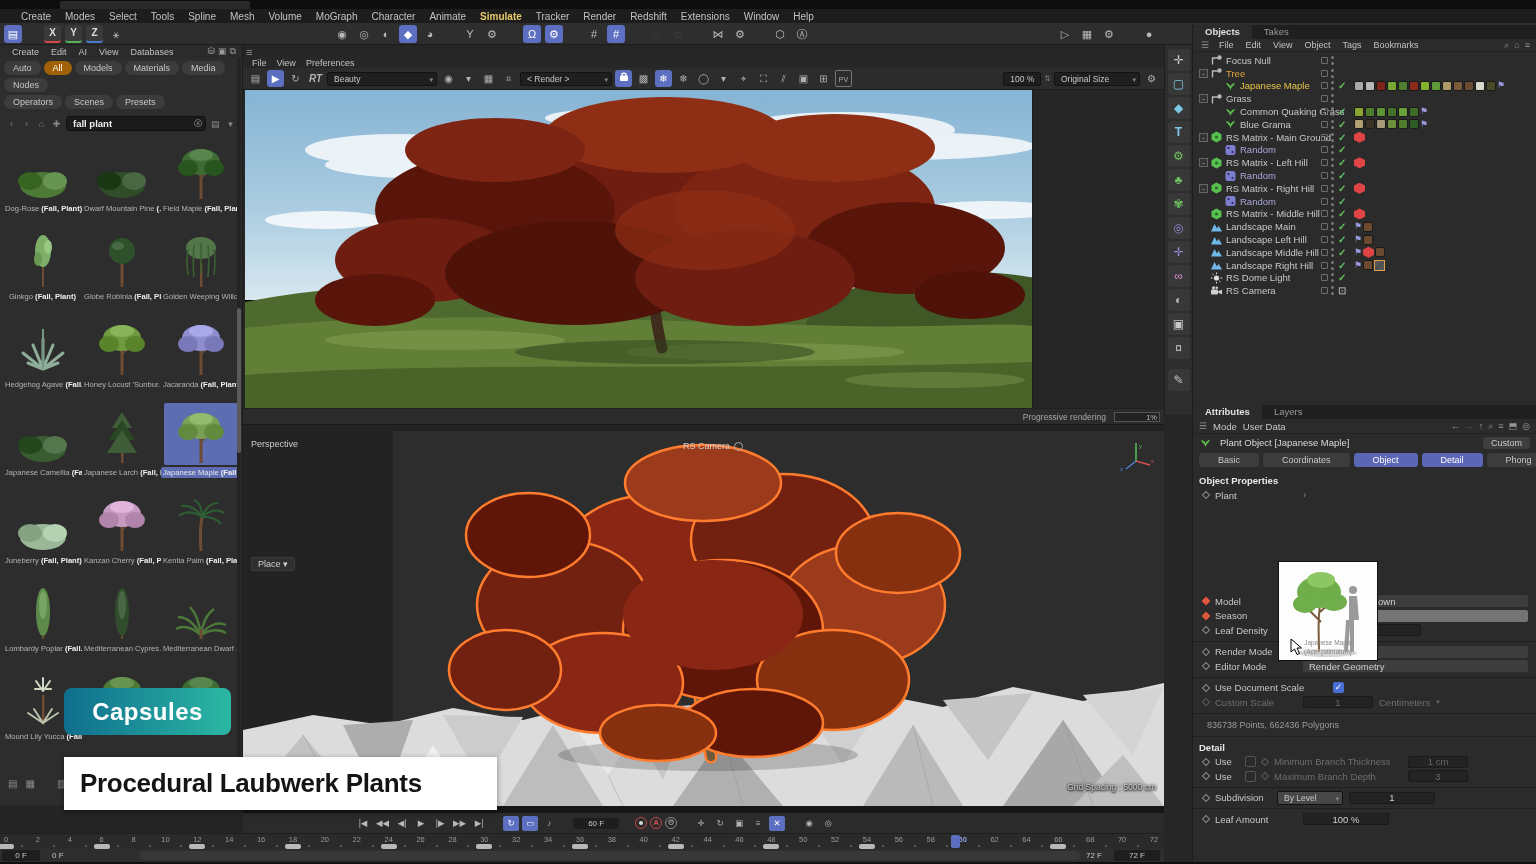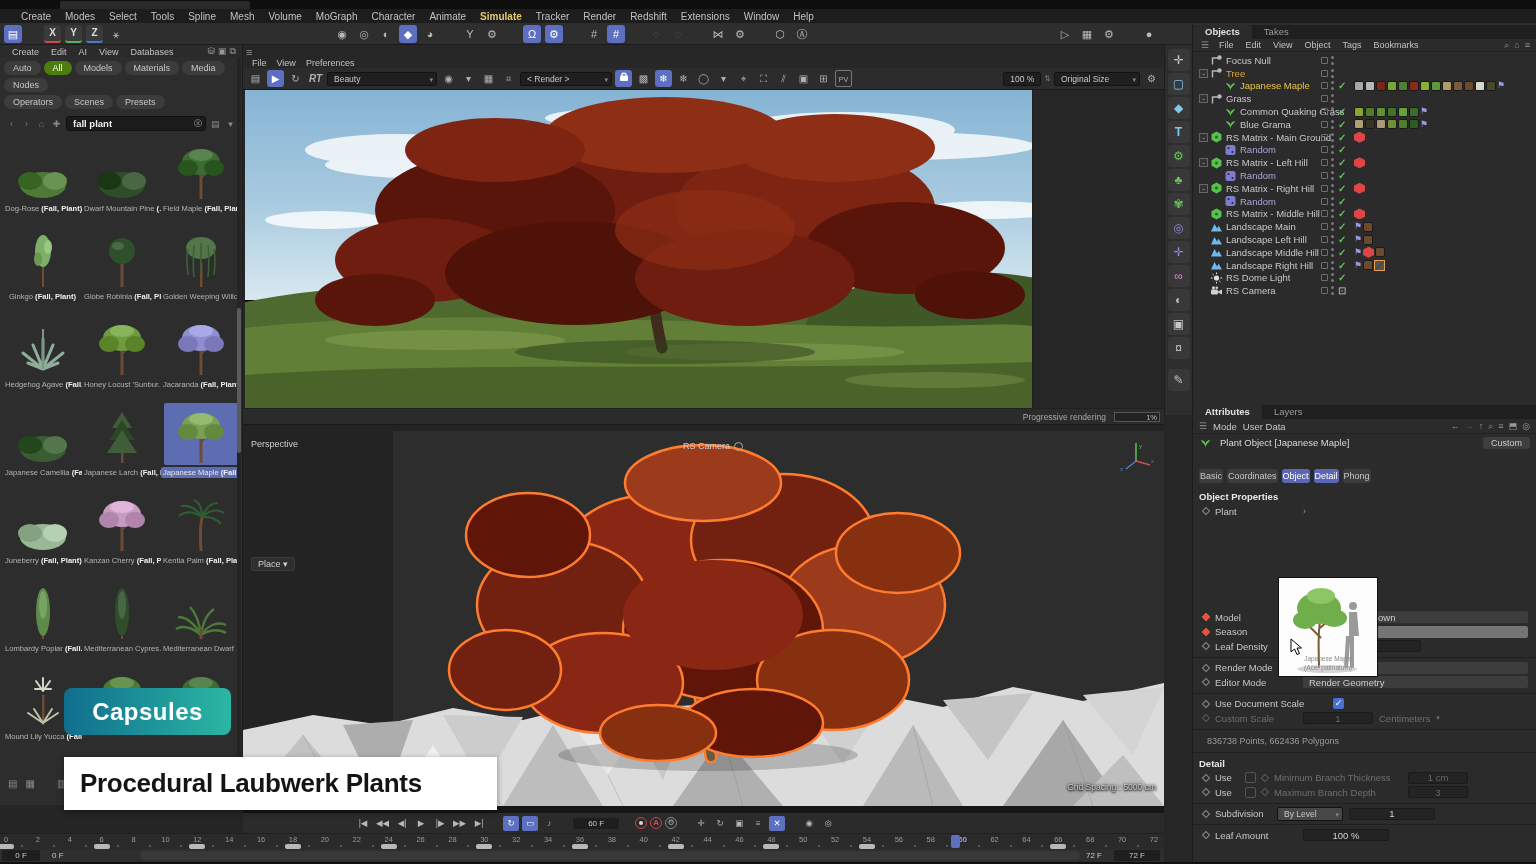--- a/index.html
+++ b/index.html
@@ -26,21 +26,21 @@
   .tb-gap { width:14px; flex:0 0 auto; }
   .tb-spring { flex:1 1 auto; }
 
   
   #ab-menu { left:0; top:45px; width:243px; height:13px; background:#2b2b2b; display:flex; align-items:center; padding-left:6px; border-right:1px solid #1c1c1c; }
   #ab-menu .menu-item { font-size:9px; padding:0 6px; }
   #ab-menu-icons { margin-left:auto; display:flex; gap:3px; padding-right:6px; font-size:9px; color:#999; }
   #ab-panel { left:0; top:58px; width:243px; height:747px; background:#2d2d2d; border-right:1px solid #1c1c1c; }
   .ab-tabs { display:flex; gap:3px; padding:3px 4px 0 4px; flex-wrap:wrap; }
   .ab-tab { font-size:9px; color:#c8c8c8; background:#3c3c3c; border-radius:7px; padding:2px 9px; }
-  .ab-tab.active { background:#4d7c0f; color:#fff; }
+  .ab-tab.active { background:#a16207; color:#fff; }
   #ab-search-row { display:flex; align-items:center; gap:4px; padding:7px 6px 4px 6px; }
   .ab-nav-ico { font-size:9px; color:#8a8a8a; width:11px; text-align:center; }
   #ab-search { flex:1; background:#1b1b1b; border:1px solid #111; border-radius:3px; height:15px; color:#eee; font-size:9.5px; font-weight:bold; padding:0 14px 0 6px; position:relative; display:flex; align-items:center; }
   #ab-search .clear { position:absolute; right:3px; color:#777; font-size:8px; }
   #ab-breadcrumb { font-size:9.5px; font-weight:bold; color:#e6e6e6; padding:12px 0 4px 14px; }
   #asset-grid { display:grid; grid-template-columns:repeat(3, 79px); padding:4px 0 0 3px; row-gap:13px; }
   .asset-cell { width:79px; display:flex; flex-direction:column; align-items:center; }
   .asset-thumb { width:74px; height:62px; border-radius:2px; display:flex; align-items:flex-end; justify-content:center; }
   .asset-thumb.selected { background:#5e6cb2; }
   .asset-label { margin-top:2px; font-size:7.6px; color:#b4b4b4; white-space:nowrap; max-width:79px; overflow:hidden; padding:1px 2px; border-radius:2px; }
@@ -103,21 +103,21 @@
 
   
   #attr-panel { left:1192px; top:405px; width:344px; height:459px; background:#2b2b2b; border-left:1px solid #1c1c1c; }
   #attr-mode-row { height:15px; display:flex; align-items:center; gap:6px; padding-left:6px; border-bottom:1px solid #222; }
   #attr-mode-row .lbl { font-size:9.5px; color:#c8c8c8; }
   #attr-mode-icons { margin-left:auto; padding-right:6px; display:flex; gap:5px; font-size:9px; color:#999; }
   #attr-title-row { height:17px; display:flex; align-items:center; gap:5px; padding-left:6px; }
   #attr-title { font-size:9.5px; color:#dadada; }
   #custom-pill { margin-left:auto; margin-right:6px; background:#3e3e3e; border-radius:3px; font-size:9px; padding:1px 8px; color:#ccc; }
   #attr-section-tabs { display:flex; gap:4px; padding:2px 0 4px 6px; }
-  .sec-tab { font-size:9px; background:#3c3c3c; color:#c8c8c8; border-radius:3px; padding:2px 1px;margin-top:16px; }
+  .sec-tab { font-size:9px; background:#3c3c3c; color:#c8c8c8; border-radius:3px; padding:2px 19px; }
   .sec-tab.active { background:#5b66b4; color:#fff; }
   #attr-heading { font-size:9.5px; font-weight:bold; color:#e8e8e8; padding:4px 0 2px 6px; }
   .attr-row { display:flex; align-items:center; height:14.5px; padding-left:10px; gap:6px; font-size:9.5px; }
   .diamond { width:6px; height:6px; transform:rotate(45deg); border:1px solid #8a8a8a; flex:0 0 auto; }
   .diamond.red { background:#e0563c; border-color:#e0563c; }
   .diamond.dim { border-color:#5a5a5a; }
   .attr-label { width:82px; color:#c8c8c8; flex:0 0 auto; }
   .attr-label.dim, .dimtext { color:#6e6e6e; }
   .dd-wide { flex:1; margin-right:8px; background:#3d3d3d; height:12px; font-size:9.5px; padding:0 6px; border-radius:2px; color:#d0d0d0; display:flex; align-items:center; }
   .dd-wide.hl { background:#747474; color:#fff; }

